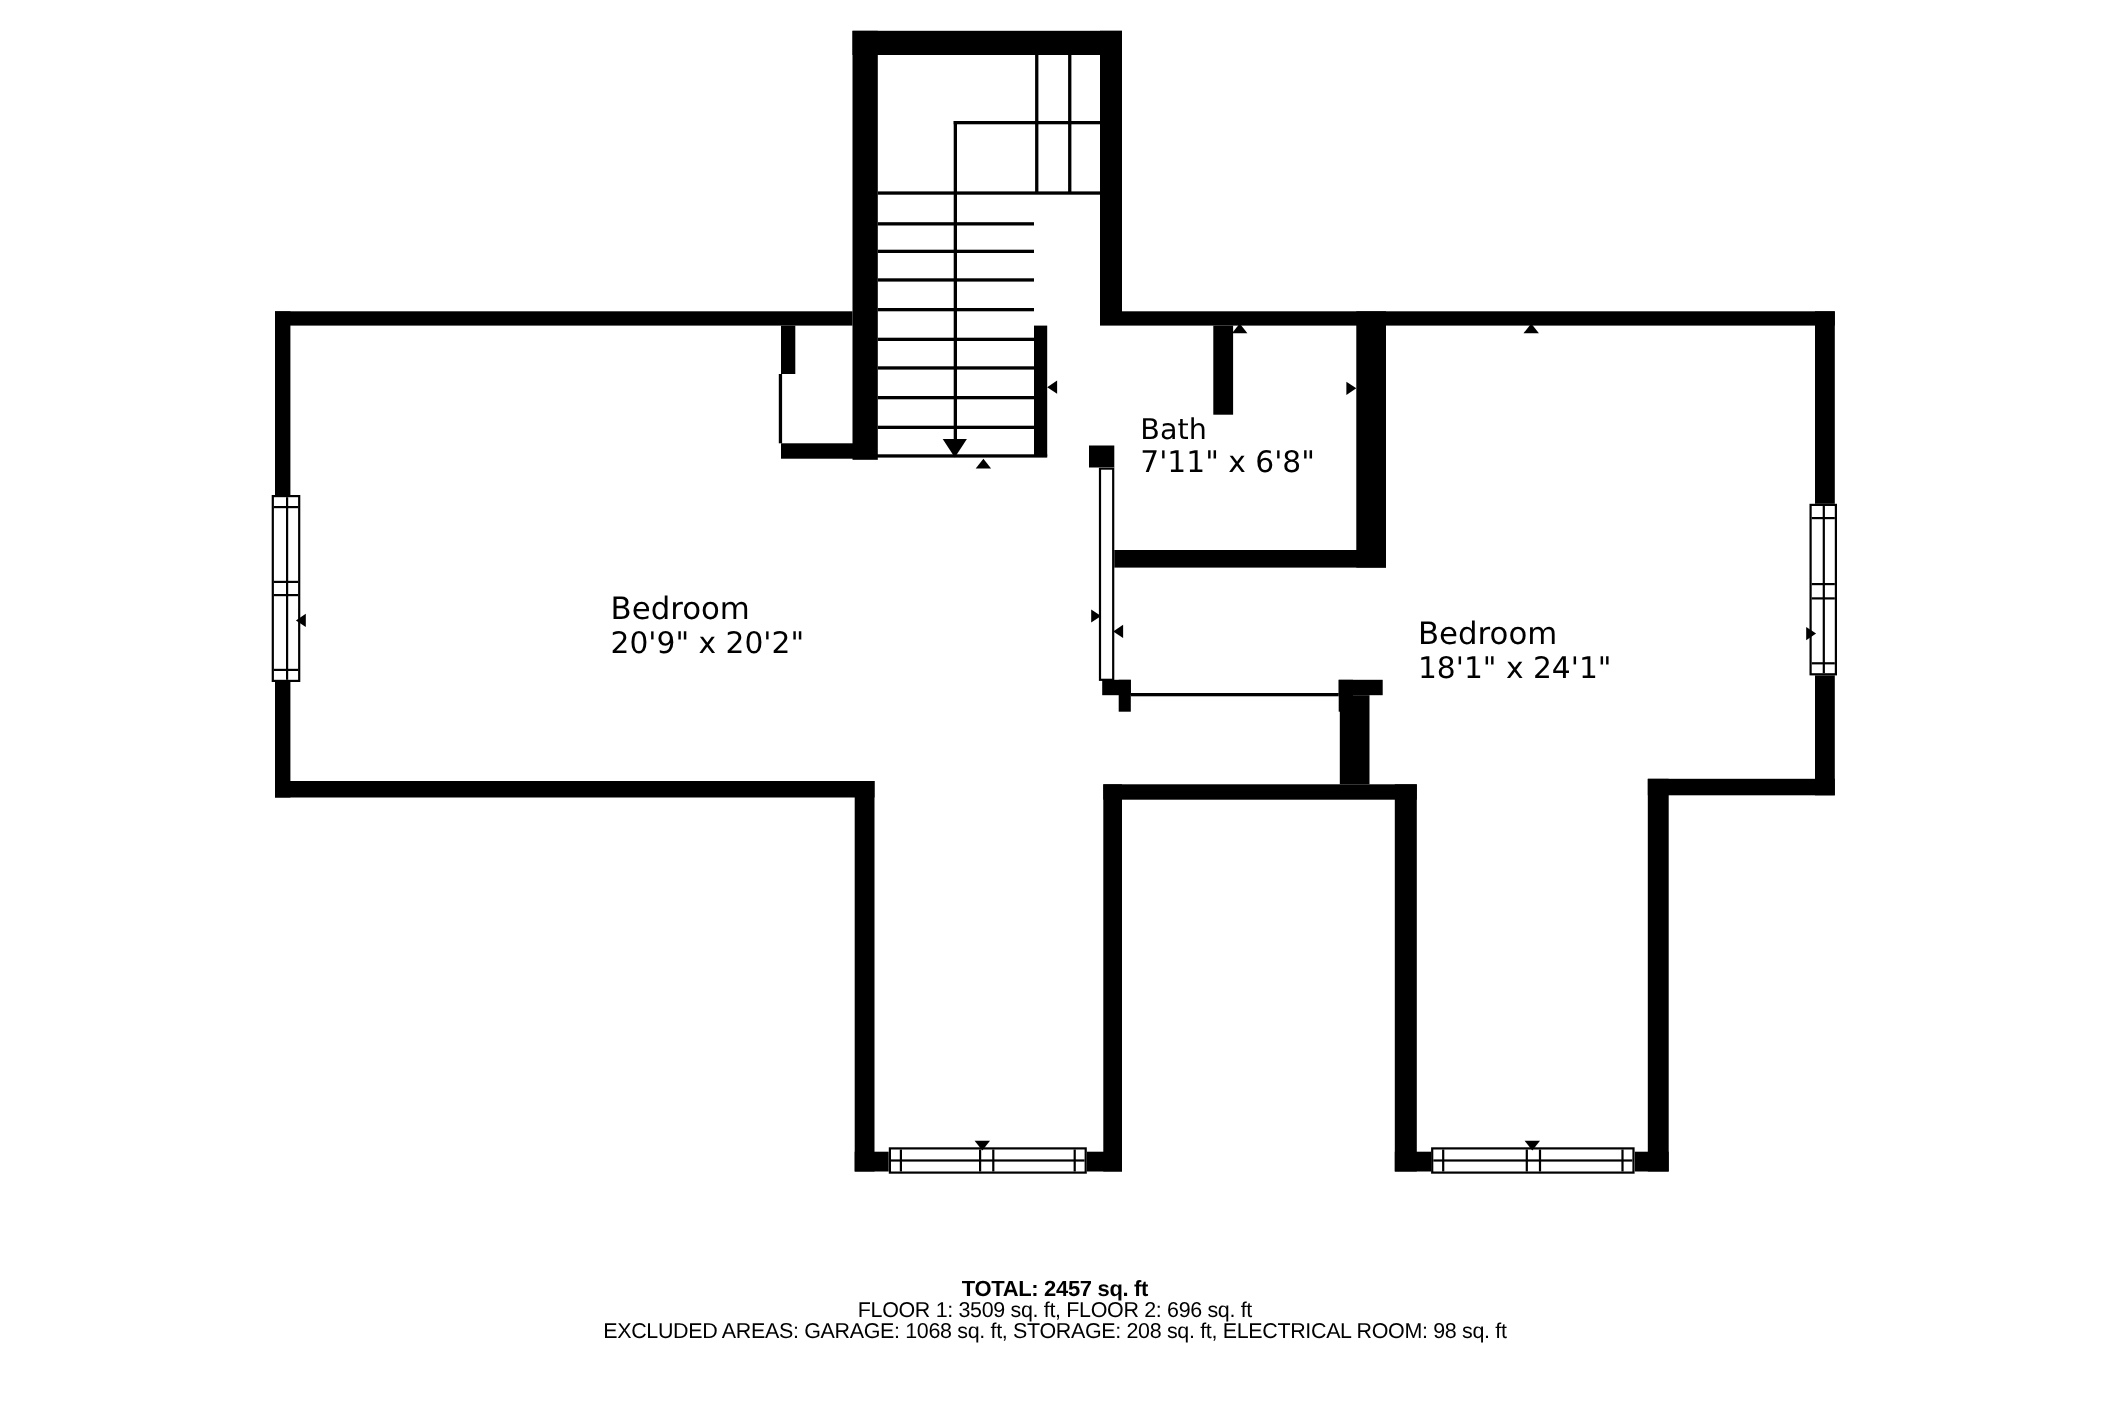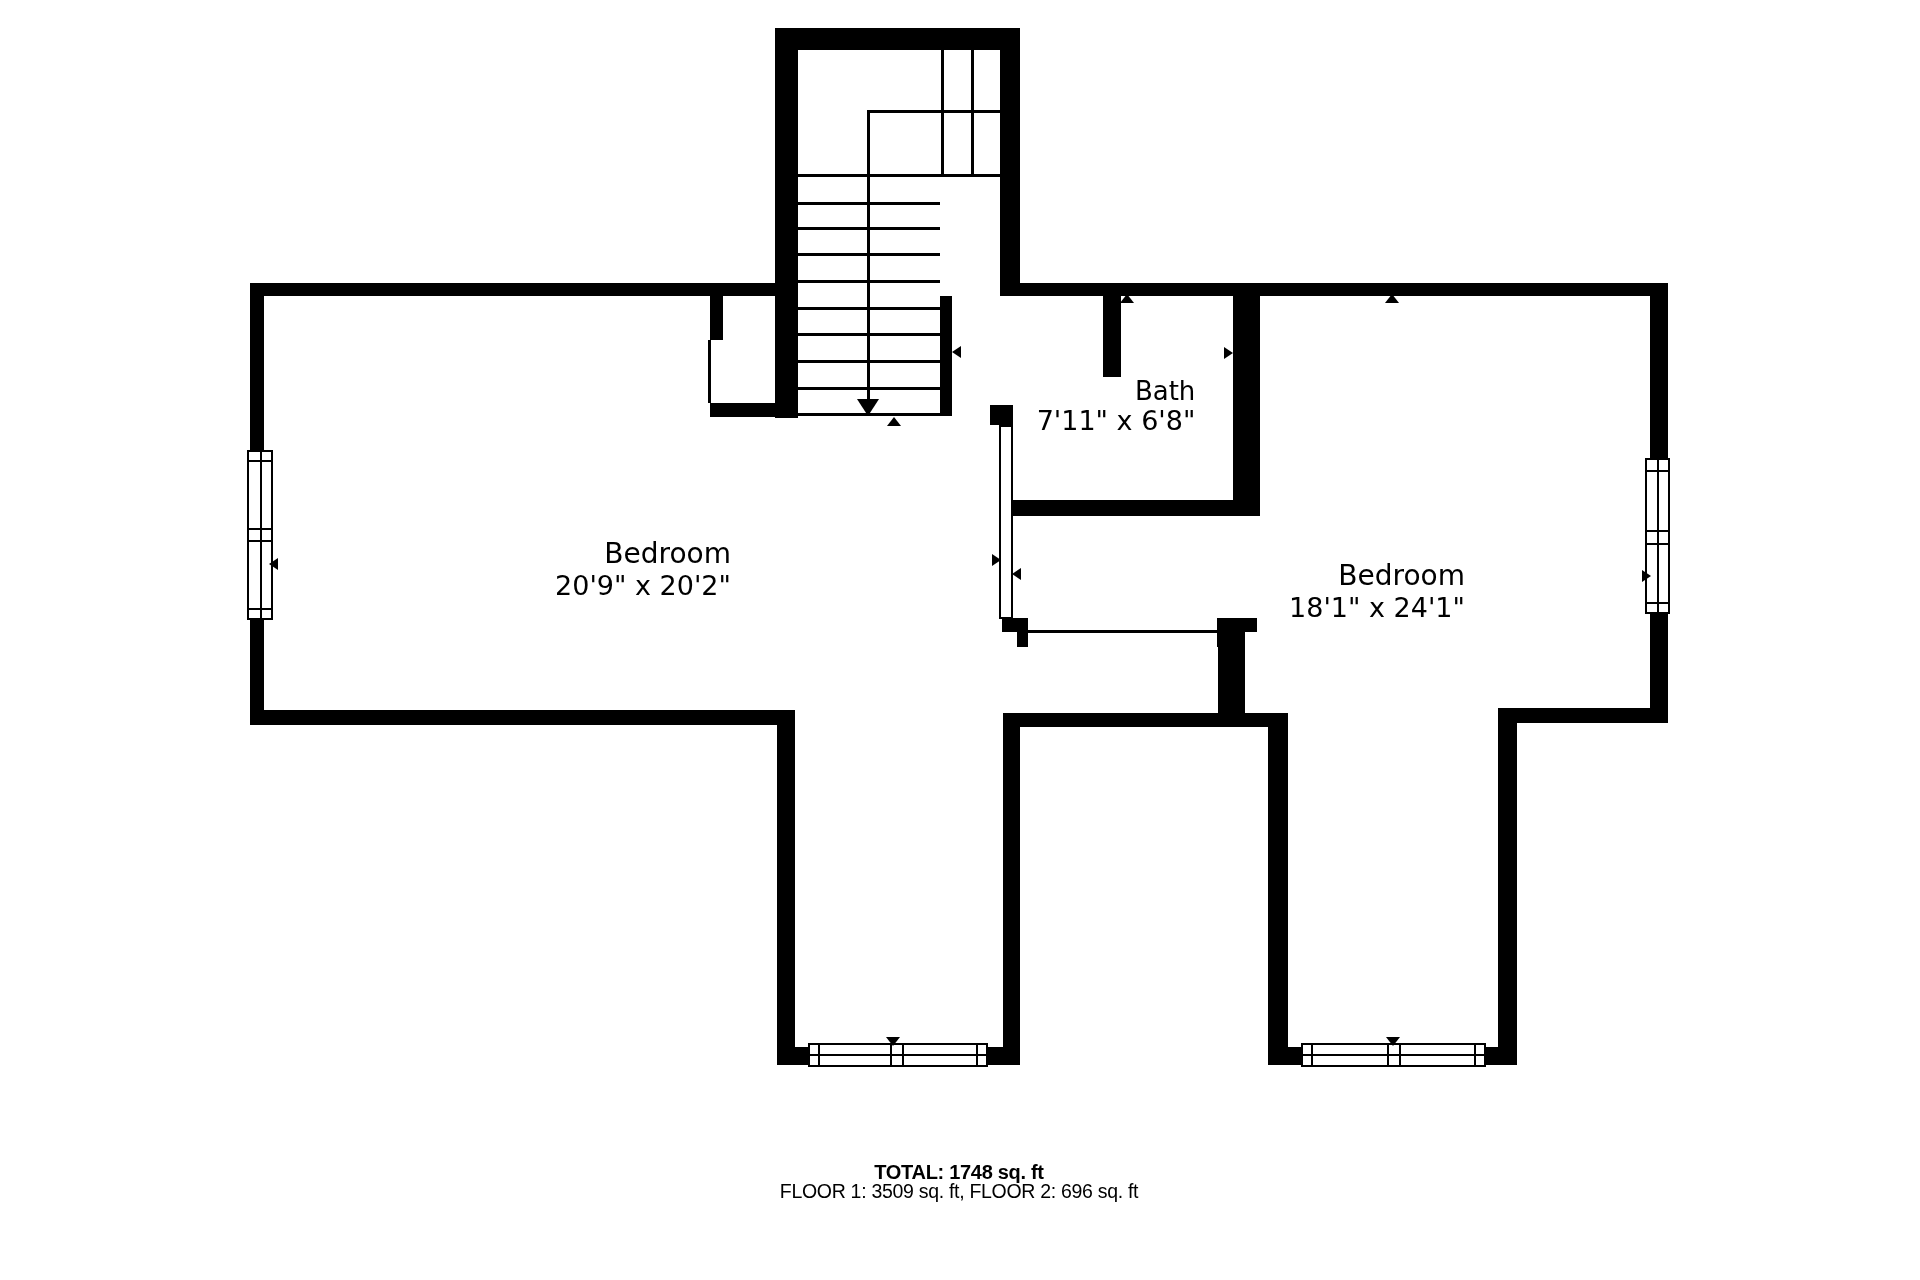--- a/index.html
+++ b/index.html
@@ -8,21 +8,21 @@
   .l{position:absolute;background:#000;}
   .win{position:absolute;background:#fff;border:2px solid #000;box-sizing:border-box;}
   .win .l{background:#000;}
   .doorleaf{position:absolute;background:#fff;border:2px solid #000;box-sizing:border-box;}
   .tri{position:absolute;width:0;height:0;}
   .tri.left{border-top:6px solid transparent;border-bottom:6px solid transparent;border-right:9px solid #000;}
   .tri.right{border-top:6px solid transparent;border-bottom:6px solid transparent;border-left:9px solid #000;}
   .tri.up{border-left:7px solid transparent;border-right:7px solid transparent;border-bottom:9px solid #000;}
   .tri.down{border-left:7px solid transparent;border-right:7px solid transparent;border-top:9px solid #000;}
   .tri.big-down{border-left:11px solid transparent;border-right:11px solid transparent;border-top:17px solid #000;}
-  .room-label{position:absolute;transform:translateX(-50%);text-align:right;color:#000;
+  .room-label{position:absolute;transform:translateX(-50%);text-align:left;color:#000;
               font-size:28px;line-height:32px;white-space:nowrap;}
   .room-label .dims{font-size:27px;}
   .bath-label{font-size:26px;line-height:30px;}
   .footer{position:absolute;left:959px;transform:translateX(-50%);width:1400px;text-align:center;
           font-family:"Liberation Sans",sans-serif;color:#000;letter-spacing:-0.3px;}
   .footer .total{font-size:20px;font-weight:bold;line-height:19px;}
   .footer .floors,.footer .excluded{font-size:19.5px;line-height:19px;}
   .footer .disclaimer{font-size:14.5px;margin-top:14px;}
 </style>
 </head>
@@ -137,17 +137,18 @@
   <div class="room-label" style="left:1377px;top:560px;">
     <div>Bedroom</div>
     <div class="dims">18'1" x 24'1"</div>
   </div>
   <div class="room-label bath-label" style="left:1116px;top:376px;">
     <div>Bath</div>
     <div class="dims">7'11" x 6'8"</div>
   </div>
 
   <div class="footer" style="top:1163px;">
-    <div class="total">TOTAL: 1748 sq. ft</div>
+    <div class="total">TOTAL: 2457 sq. ft</div>
     <div class="floors">FLOOR 1: 3509 sq. ft, FLOOR 2: 696 sq. ft</div>
+    <div class="excluded">EXCLUDED AREAS: GARAGE: 1068 sq. ft, STORAGE: 208 sq. ft, ELECTRICAL ROOM: 98 sq. ft</div>
   </div>
 
 </div>
 
 </body></html>

